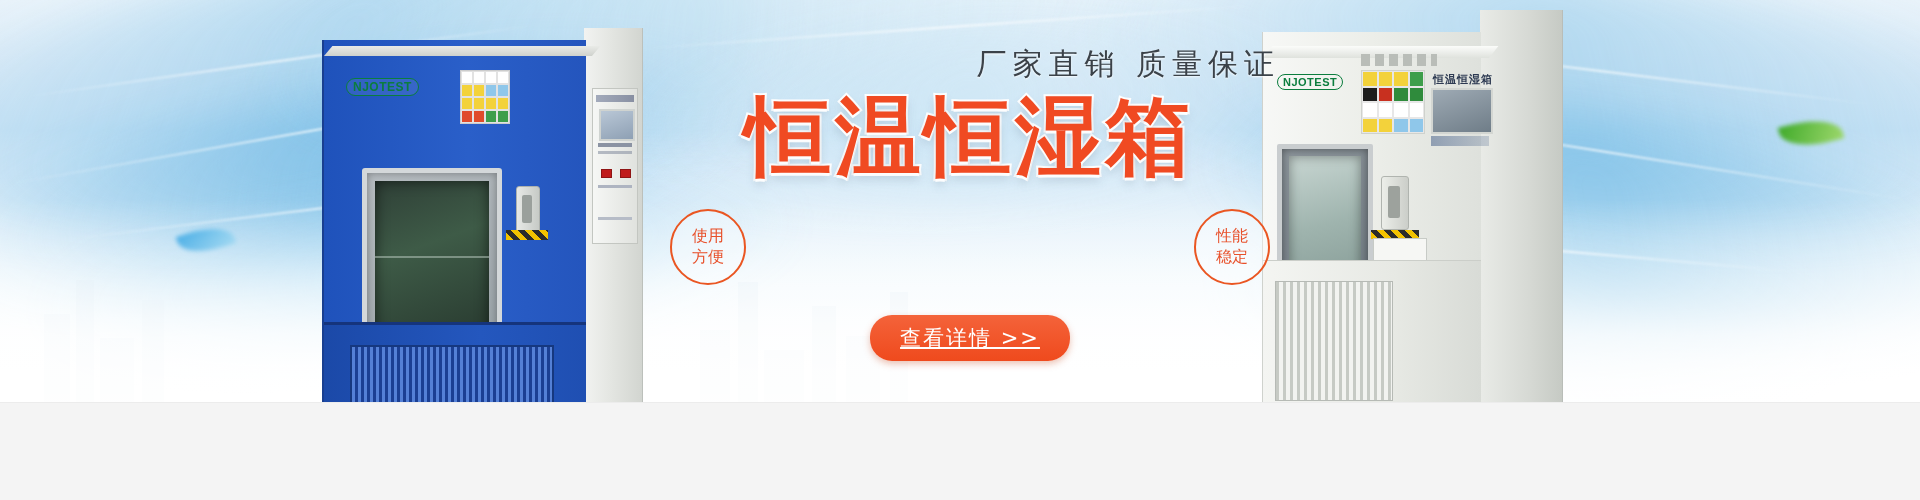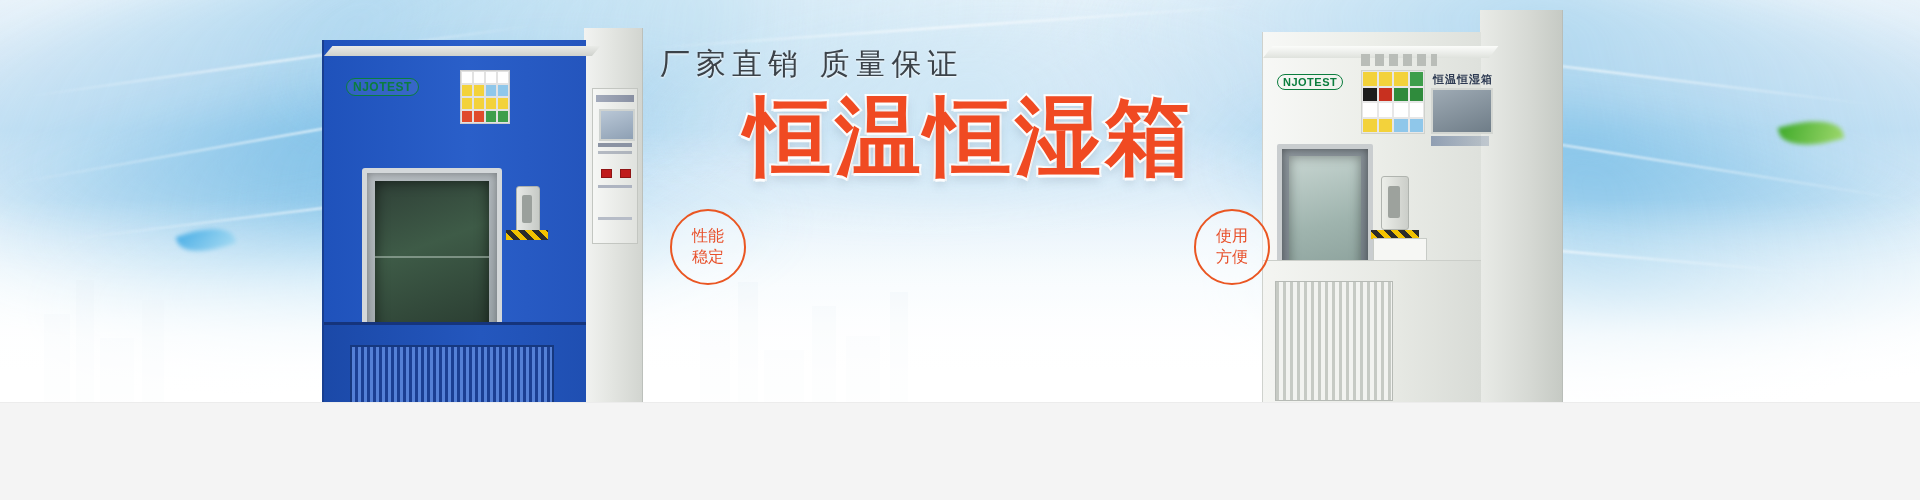--- a/index.html
+++ b/index.html
@@ -286,21 +286,21 @@
     background:#d0d3ce;border:1px solid #aeb2ad;border-radius:2px;
   }
 
   
   .copy{position:absolute;left:660px;top:44px;width:620px;}
 
   .tagline{
     color:#3b4249;
     font-size:30px;
     letter-spacing:6px;
-    text-align:left;
+    text-align:right;
     white-space:nowrap;
     font-family:"DejaVu Sans","Liberation Sans",sans-serif;
     text-shadow:0 1px 2px rgba(255,255,255,.9);
   }
 
   .headline{
     margin-top:2px;
     text-align:center;
     font-size:86px;
     font-weight:bold;
@@ -537,25 +537,28 @@
 
   <div class="copy">
 
     <div class="tagline">厂家直销  质量保证</div>
 
     <div class="headline">恒温恒湿箱</div>
 
 
     <div class="circles">
       <div class="circle">
+        <span>使用</span>
+        <span>方便</span>
+      </div>
+      <div class="circle">
         <span>性能</span>
         <span>稳定</span>
       </div>
-      <div class="circle">
-        <span>使用</span>
-        <span>方便</span>
-      </div>
     </div>
 
+    <div class="cta-wrap">
+      <a class="cta" href="#">查看详情 &gt;&gt;</a>
+    </div>
 
   </div>
 
 </div>
 
 </body></html>

